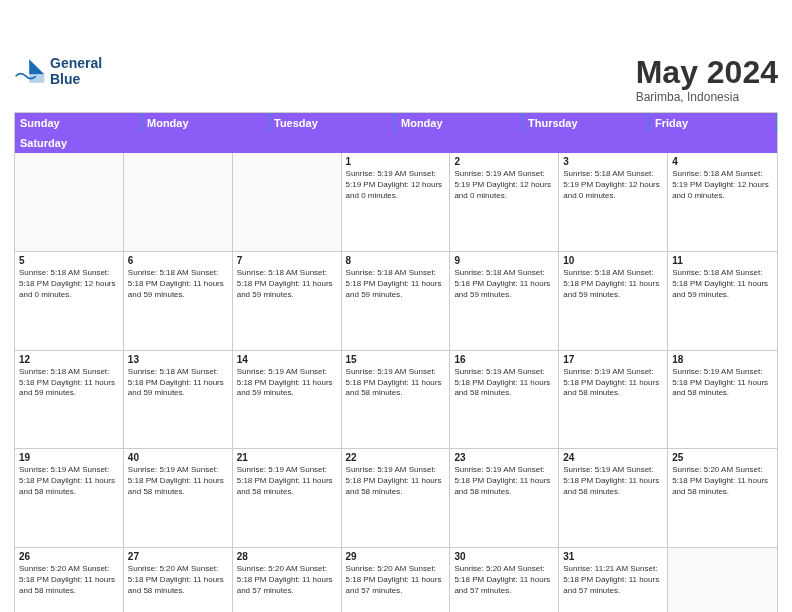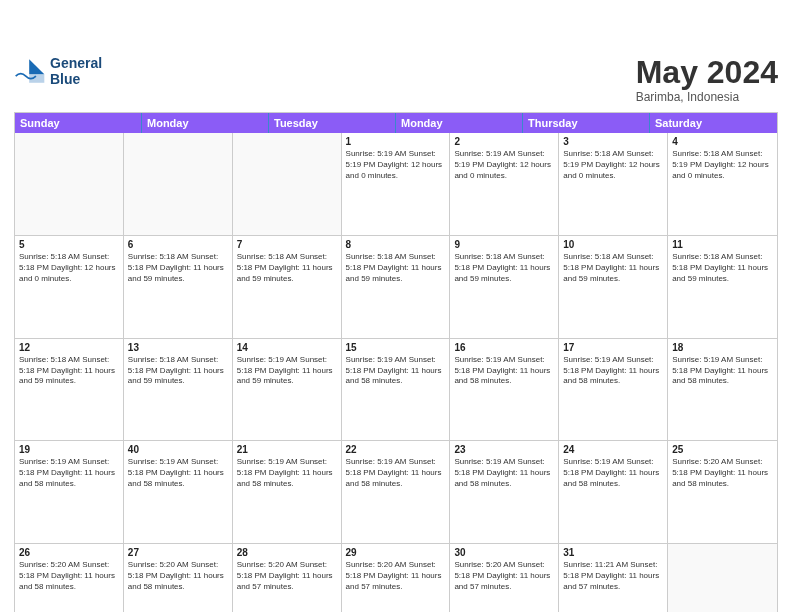--- a/index.html
+++ b/index.html
@@ -124,20 +124,21 @@
     </div>
   </div>
 
   <div class="calendar">
     <div class="cal-header" id="cal-header">
         <div class="cal-header-cell">Sunday</div>
         <div class="cal-header-cell">Monday</div>
         <div class="cal-header-cell">Tuesday</div>
         <div class="cal-header-cell">Monday</div>
         <div class="cal-header-cell">Thursday</div>
+        <div class="cal-header-cell">Friday</div>
         <div class="cal-header-cell">Saturday</div>
       </div>
     <div class="cal-body" id="cal-body">
         <div class="cal-row">
           <div class="cal-cell empty"></div>
           <div class="cal-cell empty"></div>
           <div class="cal-cell empty"></div>
           <div class="cal-cell">
             <div class="day-num">1</div>
             <div class="cell-text">Sunrise: 5:19 AM

